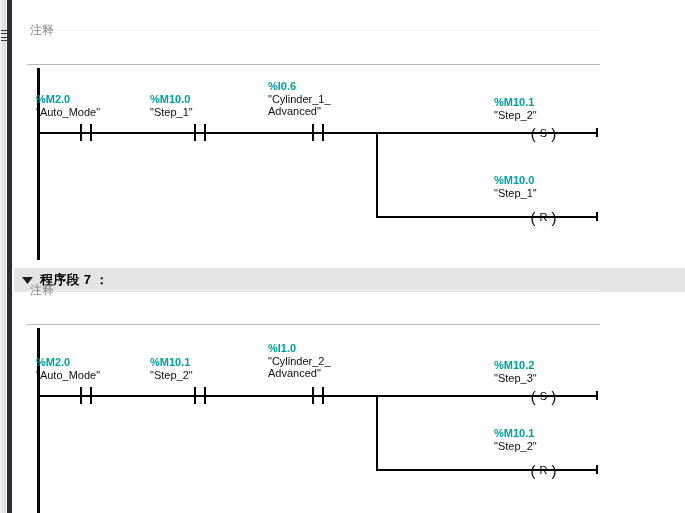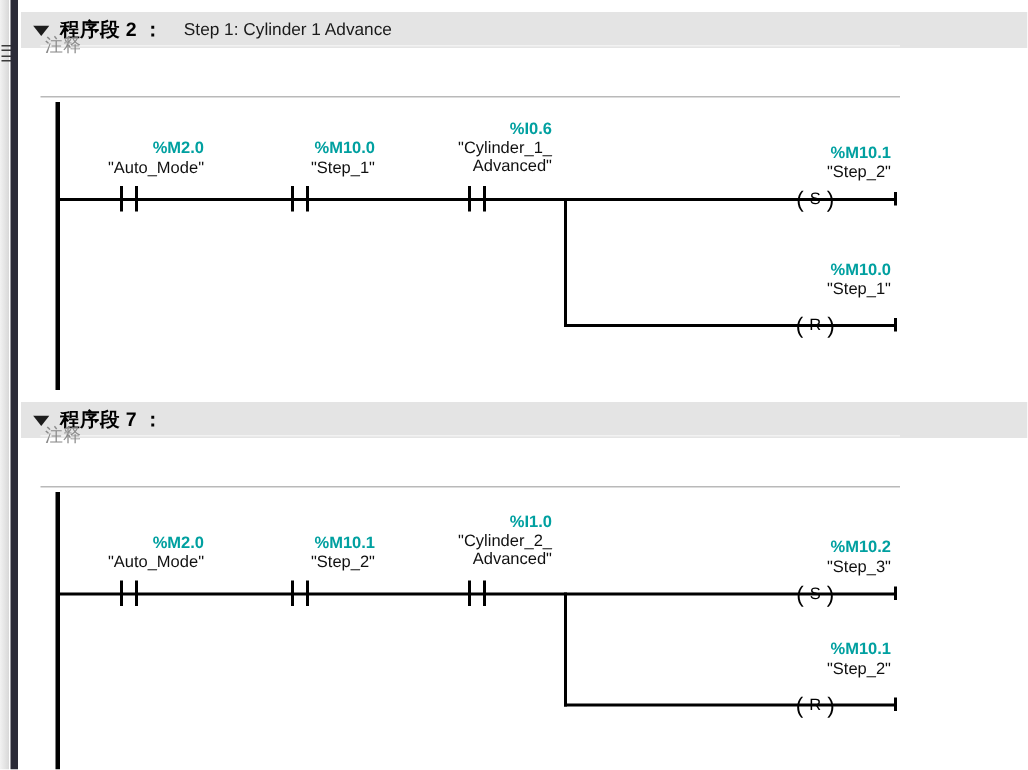--- a/index.html
+++ b/index.html
@@ -71,21 +71,21 @@
   .wire-v{position:absolute;width:2px;background:#000;}
   .contact{position:absolute;width:12px;height:17px;}
   .contact b{
     position:absolute;top:0;width:2px;height:17px;background:#000;display:block;
   }
   .contact b.l{left:0;}
   .contact b.r{right:0;}
   .term-tick{position:absolute;width:2px;height:9px;background:#000;}
 
   .lbl{
-    position:absolute;text-align:right;line-height:12.5px;
+    position:absolute;text-align:left;line-height:12.5px;
     font-size:11px;white-space:nowrap;
   }
   .lbl .addr{color:#00a0a0;font-weight:bold;display:block;}
   .lbl .sym{color:#101010;display:block;}
   .lbl .sym2{color:#101010;display:block;}
 
   .coil{
     position:absolute;width:34px;height:20px;
     font-size:12px;color:#000;
     display:flex;align-items:center;justify-content:center;
@@ -102,112 +102,103 @@
   <i></i>
     <i></i>
     <i></i>
     <i></i>
 </div>
 <div class="gutter-bar"></div>
 <div class="gutter-gap"></div>
 
 <div class="network" style="top:8px;height:252px;">
 
+
+  <div class="nw-commentrow"></div>
+  <div class="nw-comment-line"></div>
+  <div class="nw-comment">注释</div>
+  <div class="nw-comment-underline"></div>
+
+  <div class="rung-area">
+
+    <div class="rail" style="left:37px;top:60px;height:192px;"></div>
+
+    <div class="wire-h" style="left:38px;top:124px;width:560px;"></div>
+
+    <div class="contact" style="left:80px;top:116px;">
+      <b class="l"></b>
+        <b class="r"></b>
+    </div>
+    <div class="contact" style="left:194px;top:116px;">
+      <b class="l"></b>
+        <b class="r"></b>
+    </div>
+    <div class="contact" style="left:312px;top:116px;">
+      <b class="l"></b>
+        <b class="r"></b>
+    </div>
+
+    <div class="lbl" style="left:36px;top:85px;width:100px;">
+      <span class="addr">%M2.0</span>
+      <span class="sym">"Auto_Mode"</span>
+    </div>
+    <div class="lbl" style="left:150px;top:85px;width:100px;">
+      <span class="addr">%M10.0</span>
+      <span class="sym">"Step_1"</span>
+    </div>
+    <div class="lbl" style="left:268px;top:72px;width:100px;">
+      <span class="addr">%I0.6</span>
+      <span class="sym">"Cylinder_1_</span>
+      <span class="sym2">Advanced"</span>
+    </div>
+
+    <div class="wire-v" style="left:376px;top:124px;height:86px;"></div>
+    <div class="wire-h" style="left:376px;top:208px;width:222px;"></div>
+
+    <div class="lbl" style="left:494px;top:88px;width:100px;">
+      <span class="addr">%M10.1</span>
+      <span class="sym">"Step_2"</span>
+    </div>
+    <div class="coil" style="left:527px;top:115px;">
+      <span class="paren">(</span>
+      <span class="letter">S</span>
+      <span class="paren">)</span>
+    </div>
+    <div class="term-tick" style="left:596px;top:120px;"></div>
+
+    <div class="lbl" style="left:494px;top:166px;width:100px;">
+      <span class="addr">%M10.0</span>
+      <span class="sym">"Step_1"</span>
+    </div>
+    <div class="coil" style="left:527px;top:199px;">
+      <span class="paren">(</span>
+      <span class="letter">R</span>
+      <span class="paren">)</span>
+    </div>
+    <div class="term-tick" style="left:596px;top:204px;"></div>
+  </div>
+</div>
+
+<div class="network" style="top:268px;height:245px;">
+
   <div class="nw-header">
     <div class="nw-toggle">
       <svg width="11" height="7" viewBox="0 0 11 7">
           <polygon points="0,0 11,0 5.5,7" fill="#1d1d1d"></polygon>
         </svg>
     </div>
-    <span class="nw-title">程序段 2 ：</span>
-    <span class="nw-subtitle">Step 1: Cylinder 1 Advance</span>
+    <span class="nw-title">程序段 7 ：</span>
   </div>
 
   <div class="nw-commentrow"></div>
   <div class="nw-comment-line"></div>
   <div class="nw-comment">注释</div>
   <div class="nw-comment-underline"></div>
 
   <div class="rung-area">
-
-    <div class="rail" style="left:37px;top:60px;height:192px;"></div>
-
-    <div class="wire-h" style="left:38px;top:124px;width:560px;"></div>
-
-    <div class="contact" style="left:80px;top:116px;">
-      <b class="l"></b>
-        <b class="r"></b>
-    </div>
-    <div class="contact" style="left:194px;top:116px;">
-      <b class="l"></b>
-        <b class="r"></b>
-    </div>
-    <div class="contact" style="left:312px;top:116px;">
-      <b class="l"></b>
-        <b class="r"></b>
-    </div>
-
-    <div class="lbl" style="left:36px;top:85px;width:100px;">
-      <span class="addr">%M2.0</span>
-      <span class="sym">"Auto_Mode"</span>
-    </div>
-    <div class="lbl" style="left:150px;top:85px;width:100px;">
-      <span class="addr">%M10.0</span>
-      <span class="sym">"Step_1"</span>
-    </div>
-    <div class="lbl" style="left:268px;top:72px;width:100px;">
-      <span class="addr">%I0.6</span>
-      <span class="sym">"Cylinder_1_</span>
-      <span class="sym2">Advanced"</span>
-    </div>
-
-    <div class="wire-v" style="left:376px;top:124px;height:86px;"></div>
-    <div class="wire-h" style="left:376px;top:208px;width:222px;"></div>
-
-    <div class="lbl" style="left:494px;top:88px;width:100px;">
-      <span class="addr">%M10.1</span>
-      <span class="sym">"Step_2"</span>
-    </div>
-    <div class="coil" style="left:527px;top:115px;">
-      <span class="paren">(</span>
-      <span class="letter">S</span>
-      <span class="paren">)</span>
-    </div>
-    <div class="term-tick" style="left:596px;top:120px;"></div>
-
-    <div class="lbl" style="left:494px;top:166px;width:100px;">
-      <span class="addr">%M10.0</span>
-      <span class="sym">"Step_1"</span>
-    </div>
-    <div class="coil" style="left:527px;top:199px;">
-      <span class="paren">(</span>
-      <span class="letter">R</span>
-      <span class="paren">)</span>
-    </div>
-    <div class="term-tick" style="left:596px;top:204px;"></div>
-  </div>
-</div>
-
-<div class="network" style="top:268px;height:245px;">
-
-  <div class="nw-header">
-    <div class="nw-toggle">
-      <svg width="11" height="7" viewBox="0 0 11 7">
-          <polygon points="0,0 11,0 5.5,7" fill="#1d1d1d"></polygon>
-        </svg>
-    </div>
-    <span class="nw-title">程序段 7 ：</span>
-  </div>
-
-  <div class="nw-commentrow"></div>
-  <div class="nw-comment-line"></div>
-  <div class="nw-comment">注释</div>
-  <div class="nw-comment-underline"></div>
-
-  <div class="rung-area">
     <div class="rail" style="left:37px;top:60px;height:185px;"></div>
 
     <div class="wire-h" style="left:38px;top:127px;width:560px;"></div>
 
     <div class="contact" style="left:80px;top:119px;">
       <b class="l"></b>
         <b class="r"></b>
     </div>
     <div class="contact" style="left:194px;top:119px;">
       <b class="l"></b>

